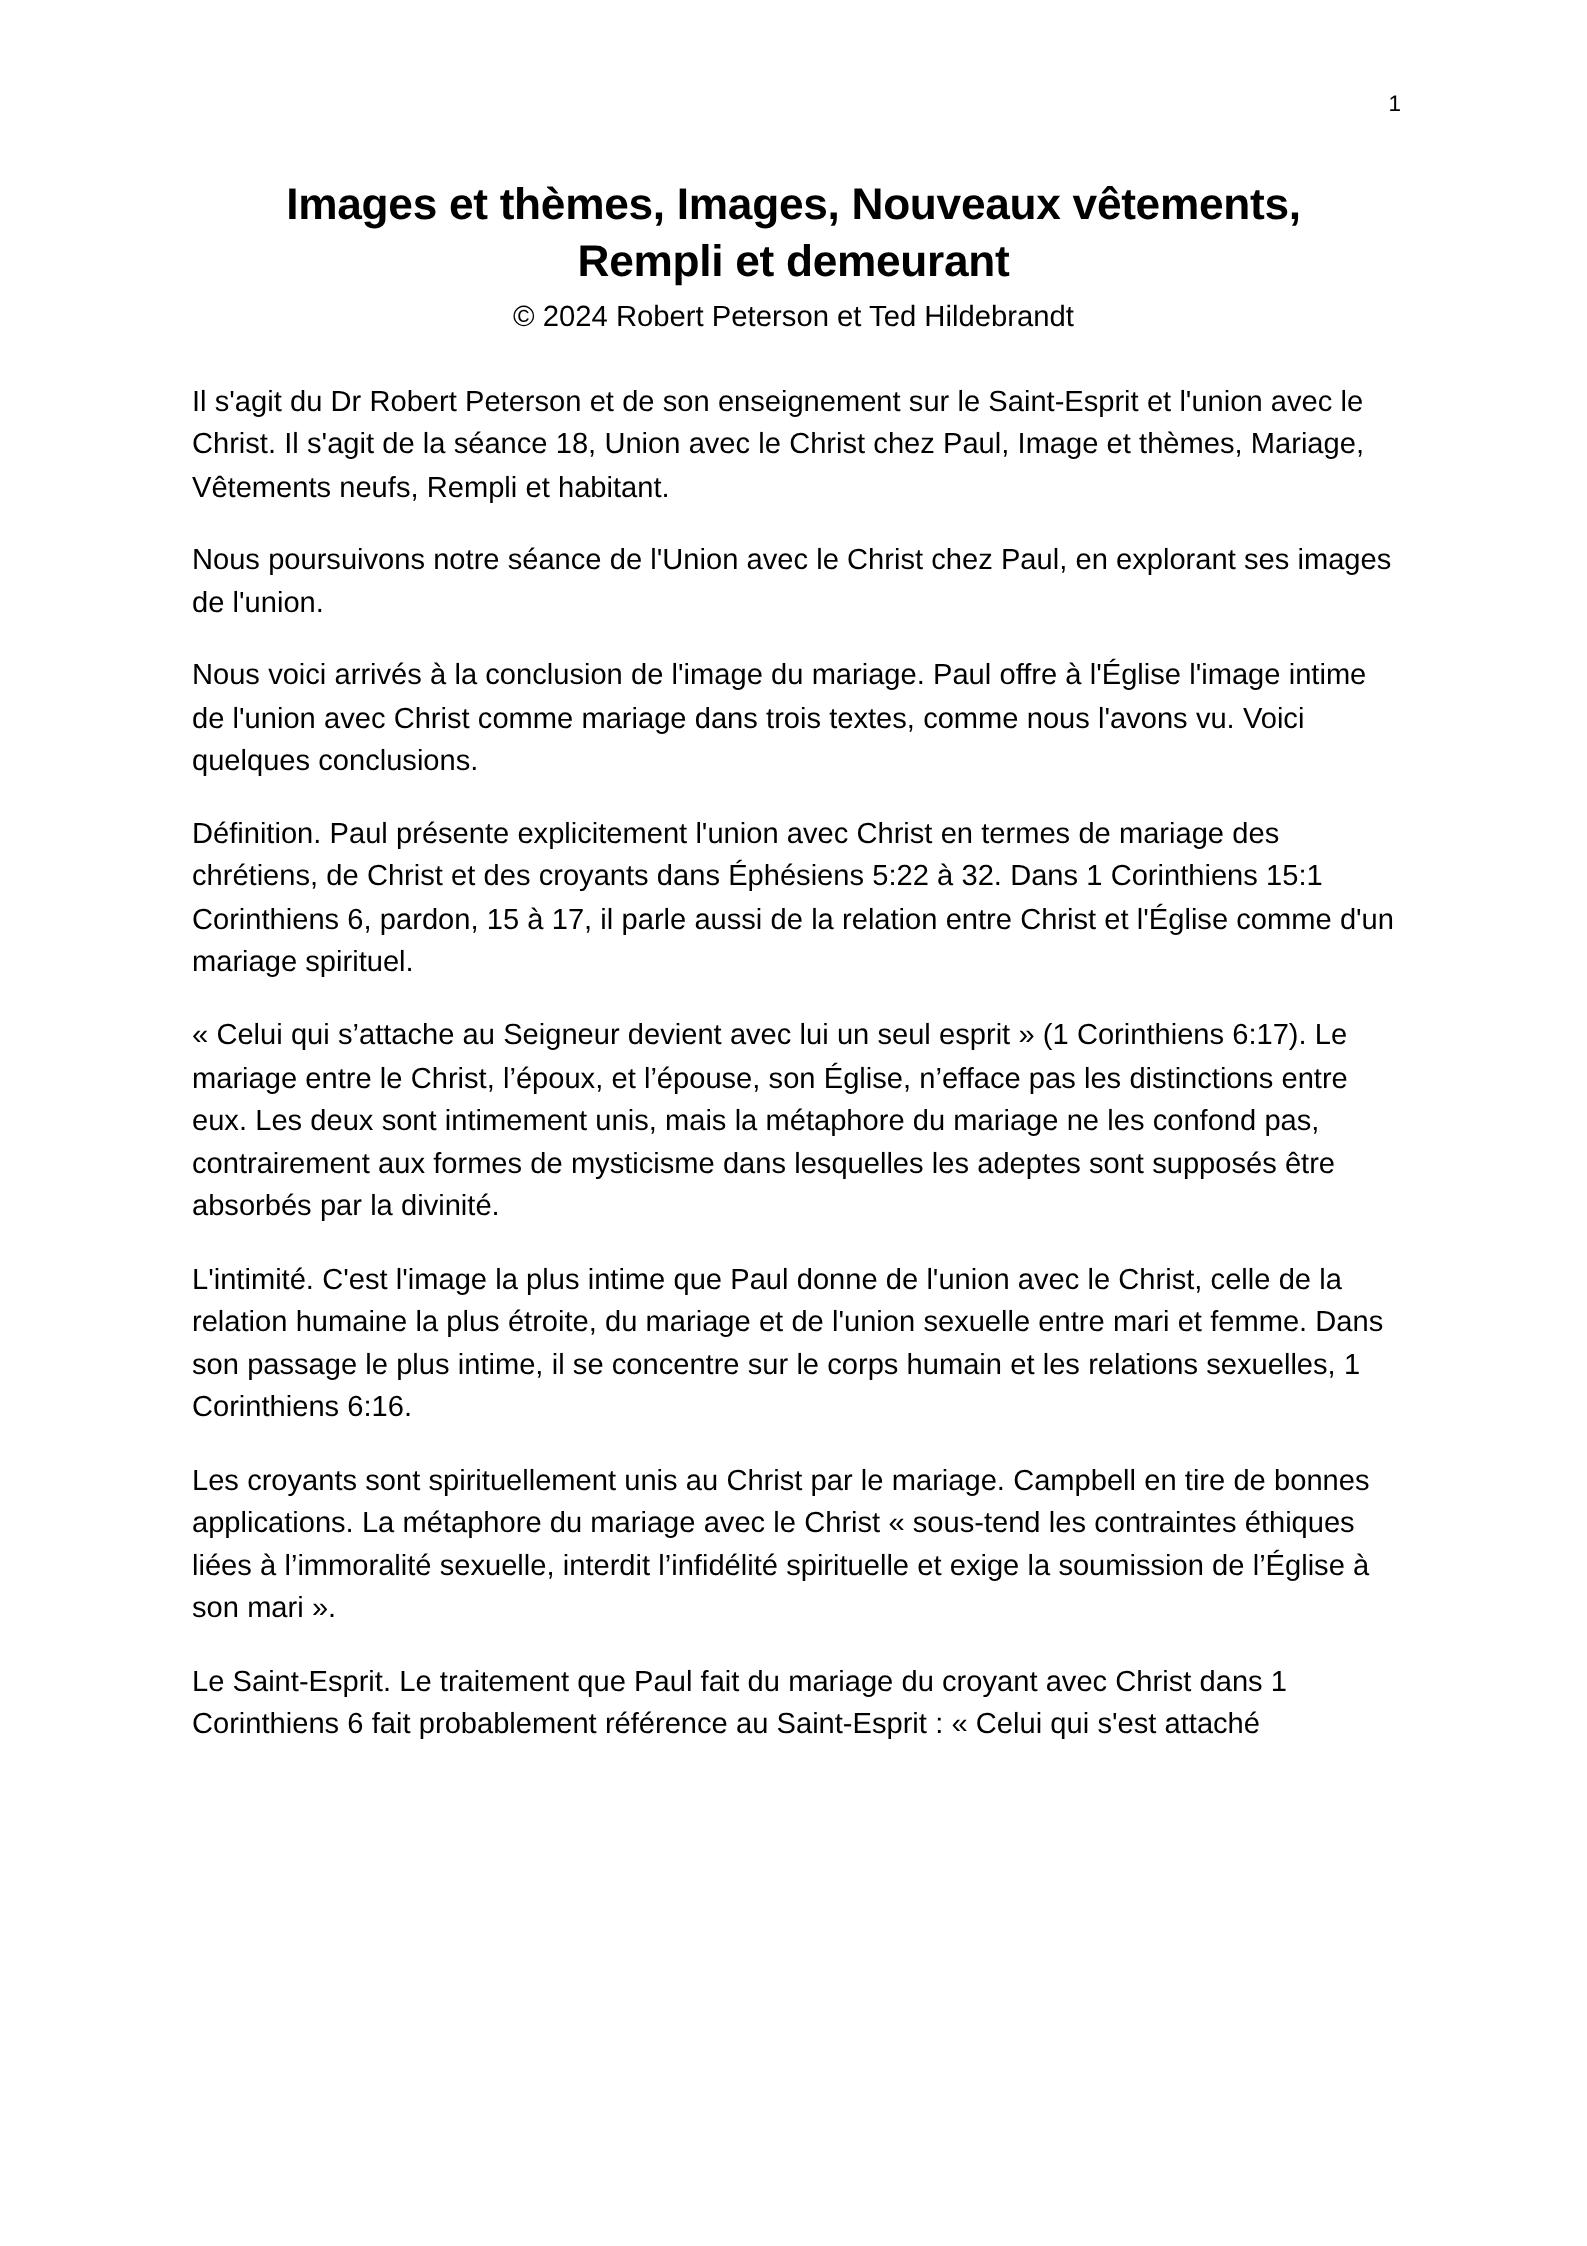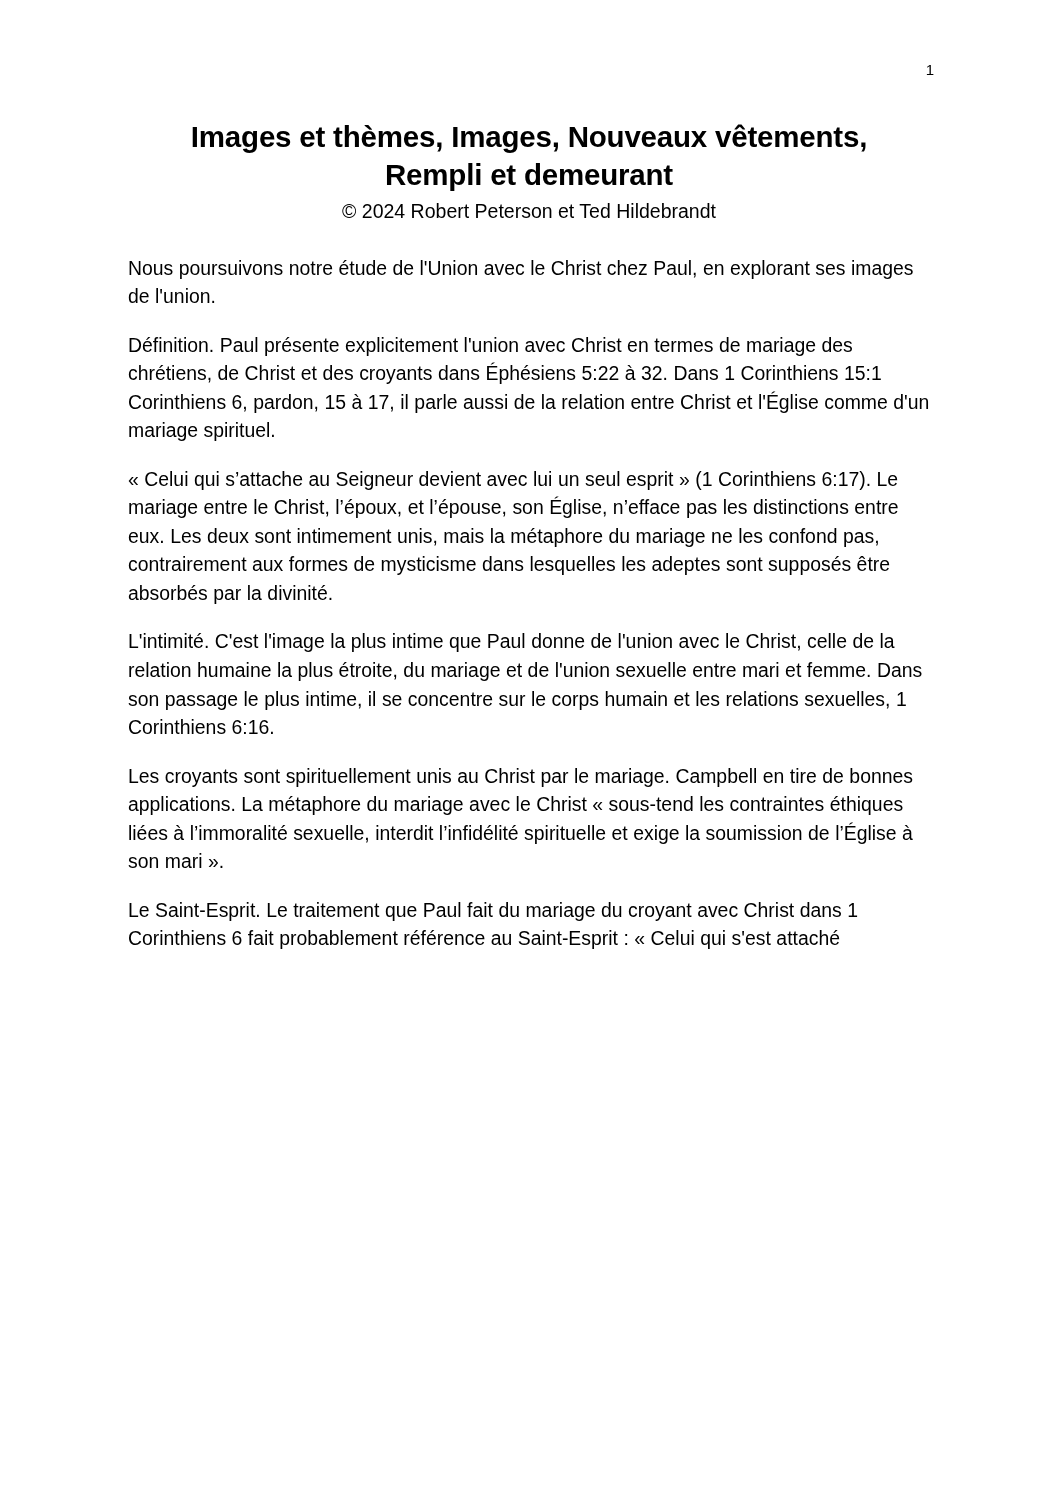--- a/index.html
+++ b/index.html
@@ -80,21 +80,23 @@
 
   <div class="title-block">
     <h2 class="doc-subtitle">
       <span>Images et thèmes, Images, Nouveaux vêtements,</span><br>
       <span>Rempli et demeurant</span>
     </h2>
     <div class="copyright">© 2024 Robert Peterson et Ted Hildebrandt</div>
   </div>
 
   <div class="body-text">
-    <p>Nous poursuivons notre étude de l'Union avec le Christ chez Paul, en explorant ses images de l'union.</p>
+    <p>Il s'agit du Dr Robert Peterson et de son enseignement sur le Saint-Esprit et l'union avec le Christ. Il s'agit de la séance 18, Union avec le Christ chez Paul, Image et thèmes, Mariage, Vêtements neufs, Rempli et habitant.</p>
+    <p>Nous poursuivons notre séance de l'Union avec le Christ chez Paul, en explorant ses images de l'union.</p>
+    <p>Nous voici arrivés à la conclusion de l'image du mariage. Paul offre à l'Église l'image intime de l'union avec Christ comme mariage dans trois textes, comme nous l'avons vu. Voici quelques conclusions.</p>
     <p>Définition. Paul présente explicitement l'union avec Christ en termes de mariage des chrétiens, de Christ et des croyants dans Éphésiens 5:22 à 32. Dans 1 Corinthiens 15:1 Corinthiens 6, pardon, 15 à 17, il parle aussi de la relation entre Christ et l'Église comme d'un mariage spirituel.</p>
     <p>« Celui qui s’attache au Seigneur devient avec lui un seul esprit » (1 Corinthiens 6:17). Le mariage entre le Christ, l’époux, et l’épouse, son Église, n’efface pas les distinctions entre eux. Les deux sont intimement unis, mais la métaphore du mariage ne les confond pas, contrairement aux formes de mysticisme dans lesquelles les adeptes sont supposés être absorbés par la divinité.</p>
     <p>L'intimité. C'est l'image la plus intime que Paul donne de l'union avec le Christ, celle de la relation humaine la plus étroite, du mariage et de l'union sexuelle entre mari et femme. Dans son passage le plus intime, il se concentre sur le corps humain et les relations sexuelles, 1 Corinthiens 6:16.</p>
     <p>Les croyants sont spirituellement unis au Christ par le mariage. Campbell en tire de bonnes applications. La métaphore du mariage avec le Christ « sous-tend les contraintes éthiques liées à l’immoralité sexuelle, interdit l’infidélité spirituelle et exige la soumission de l’Église à son mari ».</p>
     <p>Le Saint-Esprit. Le traitement que Paul fait du mariage du croyant avec Christ dans 1 Corinthiens 6 fait probablement référence au Saint-Esprit : « Celui qui s'est attaché</p>
   </div>
 
 </div>
 
 </body></html>

